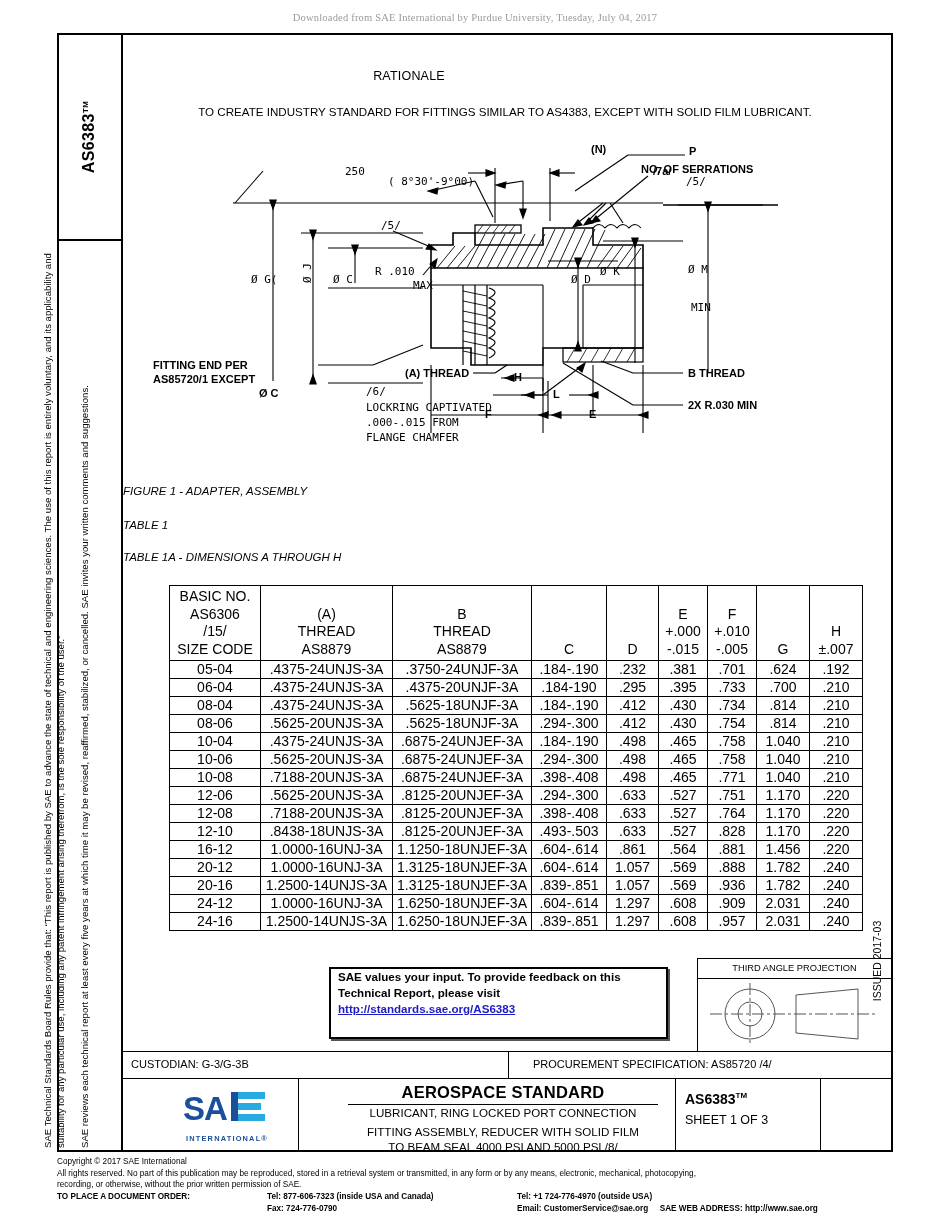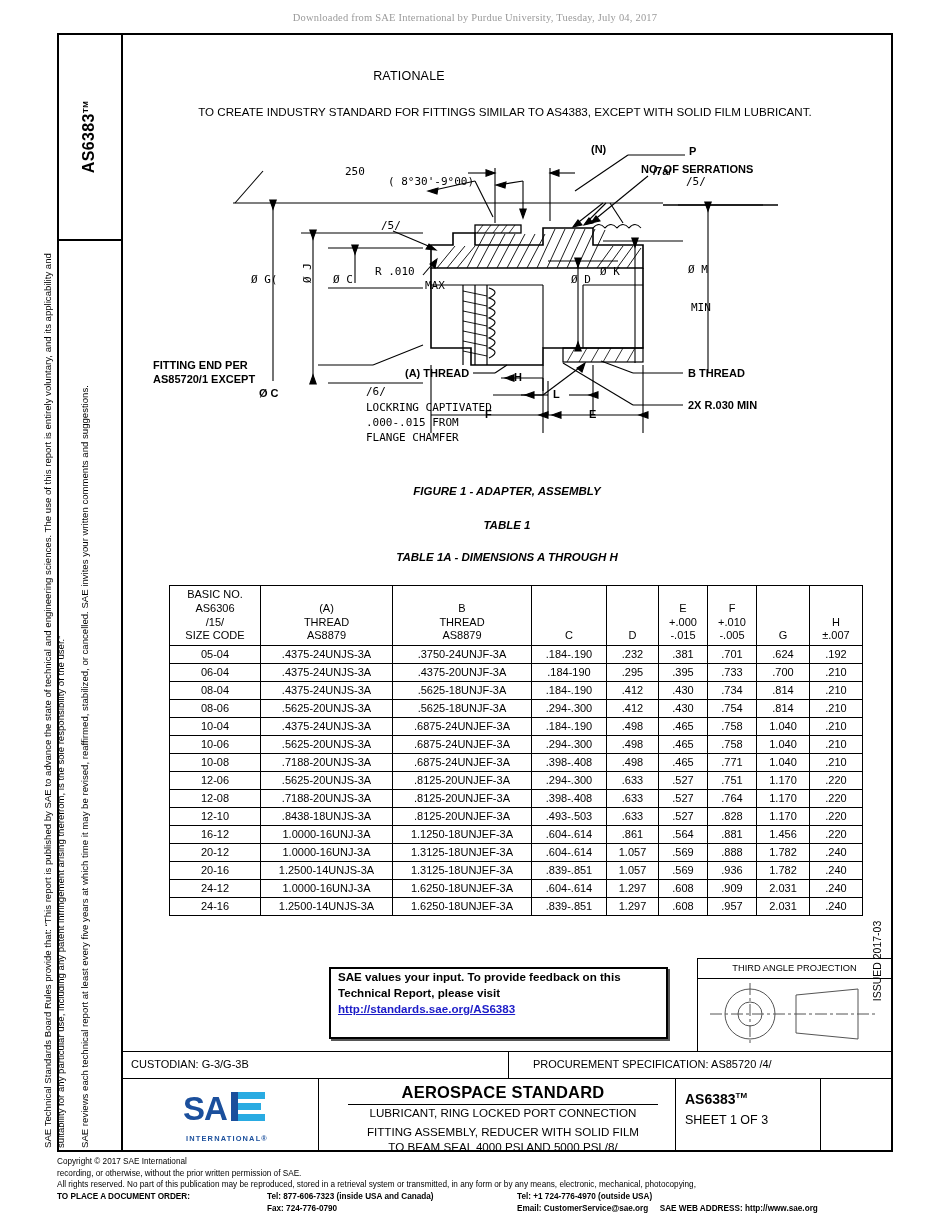--- a/index.html
+++ b/index.html
@@ -31,24 +31,24 @@
 
   .rationale{position:absolute;left:0;top:36px;width:572px;text-align:center;font-size:12.5px;letter-spacing:.2px;}
   .ratline{position:absolute;left:12px;top:72px;width:740px;font-size:11.6px;text-align:center;}
 
   
   .dwg{position:absolute;left:0;top:100px;width:768px;height:350px;}
   .dwg svg{display:block;}
   .dlbl{position:absolute;font-family:"DejaVu Sans Mono",monospace;font-size:11px;white-space:nowrap;}
   .dbold{position:absolute;font-family:"Liberation Sans",sans-serif;font-size:11px;font-weight:bold;white-space:nowrap;}
 
-  .cap{position:absolute;width:768px;text-align:center;font-size:11.5px;font-weight:bold;font-style:italic;}
-
-  
-  table.dims{position:absolute;left:46px;top:552px;border-collapse:collapse;font-size:11px;}
+  .cap{position:absolute;width:768px;font-size:11.5px;font-weight:normal;font-style:italic;}
+
+  
+  table.dims{position:absolute;left:46px;top:552px;border-collapse:collapse;font-size:14px;}
   table.dims th,table.dims td{border:1px solid #000;text-align:center;padding:0;height:17px;line-height:17px;}
   table.dims thead th{height:auto;line-height:1.25;padding:2px 2px;vertical-align:bottom;font-weight:normal;}
   .c0{width:86px;} .c1{width:127px;} .c2{width:134px;} .c3{width:70px;}
   .c4{width:47px;} .c5{width:44px;} .c6{width:44px;} .c7{width:48px;} .c8{width:48px;}
 
   
   .fbwrap{position:absolute;left:206px;top:934px;width:339px;height:72px;border:2px solid #000;box-sizing:border-box;
      background:#fff;box-shadow:2px 2px 0 0 #555;}
   .fbwrap div{font-size:11.6px;font-weight:bold;line-height:1.38;padding:0 0 0 7px;}
   .fbwrap .lnk{color:#1c1cc8;text-decoration:underline;}
@@ -59,21 +59,21 @@
 
   .issued{position:absolute;left:740px;top:838px;width:28px;height:180px;}
   .issued span{position:absolute;left:50%;top:50%;transform:translate(-50%,-50%) rotate(-90deg);white-space:nowrap;font-size:10.5px;}
 
   .custrow{position:absolute;left:0;top:1018px;width:768px;height:28px;border-top:1.6px solid #000;border-bottom:1.6px solid #000;box-sizing:border-box;}
   .custrow .a{position:absolute;left:8px;top:6px;font-size:11px;}
   .custrow .sep{position:absolute;left:385px;top:0;width:0;height:26px;border-left:1.6px solid #000;}
   .custrow .b{position:absolute;left:410px;top:6px;font-size:11px;}
 
   .titleblock{position:absolute;left:0;top:1046px;width:768px;height:73px;}
-  .tb-logo{position:absolute;left:0;top:0;width:196px;height:73px;border-right:1.6px solid #000;box-sizing:border-box;}
+  .tb-logo{position:absolute;left:0;top:0;width:176px;height:73px;border-right:1.6px solid #000;box-sizing:border-box;}
   .tb-mid{position:absolute;left:208px;top:0;width:345px;height:73px;border-right:1.6px solid #000;box-sizing:border-box;text-align:center;}
   .tb-as{position:absolute;left:553px;top:0;width:145px;height:73px;border-right:1.6px solid #000;box-sizing:border-box;padding-left:9px;}
   .tb-end{position:absolute;left:698px;top:0;width:70px;height:73px;}
   .astitle{font-size:16.5px;font-weight:bold;letter-spacing:.2px;padding-top:4px;}
   .astitle-rule{width:310px;height:0;border-bottom:1.6px solid #000;margin:2px auto 0 auto;}
   .assub{font-size:11.6px;line-height:1.35;padding-top:3px;}
   .tb-as .n{font-size:14px;font-weight:bold;padding-top:12px;}
   .tb-as .n sup{font-size:8px;}
   .tb-as .s{font-size:12.5px;padding-top:6px;}
 
@@ -303,21 +303,21 @@
     <span class="dbold" style="left:530px;top:32px;">/7a/</span>
     <span class="dlbl" style="left:563px;top:42px;">/5/</span>
     <span class="dbold" style="left:566px;top:12px;">P</span>
 
     <span class="dbold" style="left:518px;top:30px;">NO. OF SERRATIONS</span>
     <span class="dlbl" style="left:258px;top:86px;">/5/</span>
     <span class="dlbl" style="left:128px;top:140px;">Ø G(</span>
     <span class="dlbl" style="left:178px;top:130px;writing-mode:vertical-rl;transform:rotate(180deg);">Ø J</span>
     <span class="dlbl" style="left:210px;top:140px;">Ø C</span>
     <span class="dlbl" style="left:252px;top:132px;">R .010</span>
-    <span class="dlbl" style="left:262px;top:146px;padding-left:40px;">MAX</span>
+    <span class="dlbl" style="left:250px;top:146px;padding-left:40px;">MAX</span>
     <span class="dlbl" style="left:416px;top:140px;padding-left:32px;">Ø D</span>
     <span class="dlbl" style="left:477px;top:132px;">Ø K</span>
     <span class="dlbl" style="left:565px;top:130px;">Ø M</span>
     <span class="dlbl" style="left:568px;top:144px;margin-top:24px;">MIN</span>
     <span class="dbold" style="left:30px;top:226px;">FITTING END PER</span>
     <span class="dbold" style="left:30px;top:240px;">AS85720/1 EXCEPT</span>
     <span class="dbold" style="left:136px;top:254px;">Ø C</span>
     <span class="dbold" style="left:282px;top:234px;">(A) THREAD</span>
     <span class="dlbl" style="left:243px;top:252px;">/6/</span>
     <span class="dlbl" style="left:243px;top:268px;">LOCKRING CAPTIVATED</span>
@@ -608,22 +608,22 @@
     <div class="tb-as">
       <div class="n"><span>AS6383</span><sup>TM</sup></div>
       <div class="s">SHEET 1 OF 3</div>
     </div>
     <div class="tb-end"></div>
   </div>
 </div>
 
 <div class="footer">
   <div>Copyright © 2017 SAE International</div>
+  <div>All rights reserved. No part of this publication may be reproduced, stored in a retrieval system or transmitted, in any form or by any means, electronic, mechanical, photocopying,</div>
   <div>recording, or otherwise, without the prior written permission of SAE.</div>
-  <div>All rights reserved. No part of this publication may be reproduced, stored in a retrieval system or transmitted, in any form or by any means, electronic, mechanical, photocopying,</div>
   <div class="frow">
     <div class="fc1 b">TO PLACE A DOCUMENT ORDER:</div>
     <div class="fc2 b">Tel: 877-606-7323 (inside USA and Canada)</div>
     <div class="fc3 b">Tel: +1 724-776-4970 (outside USA)</div>
   </div>
   <div class="frow">
     <div class="fc1"></div>
     <div class="fc2 b">Fax: 724-776-0790</div>
     <div class="fc3 b"><span>Email: CustomerService@sae.org</span> &nbsp;&nbsp;&nbsp; <span>SAE WEB ADDRESS: http://www.sae.org</span></div>
   </div>

